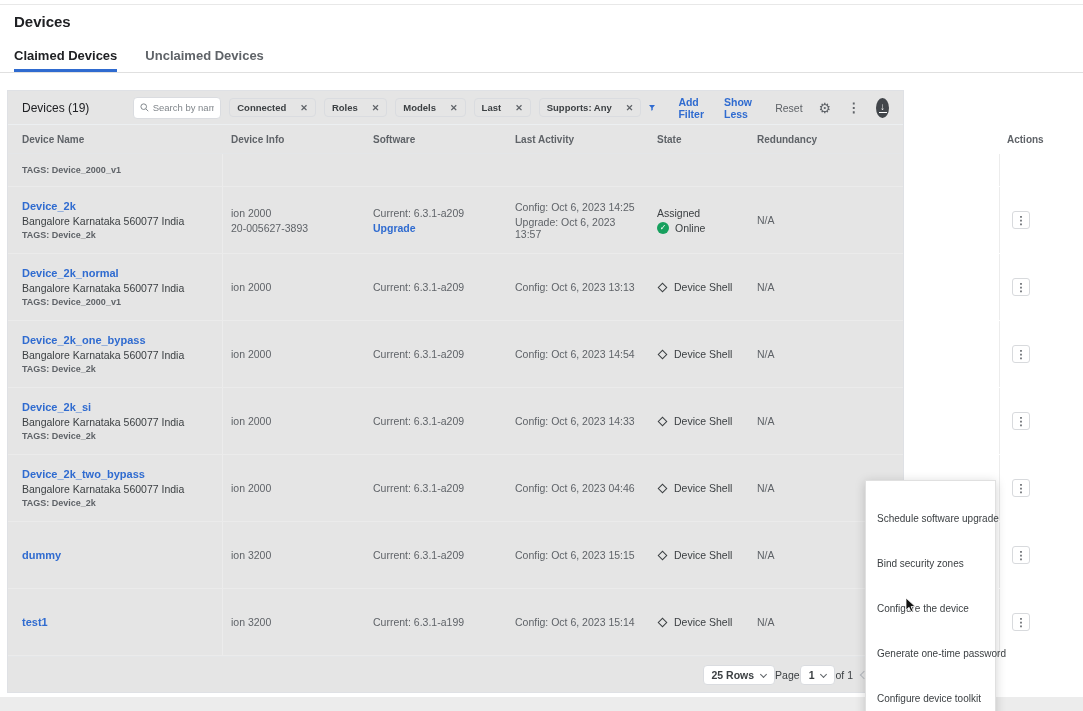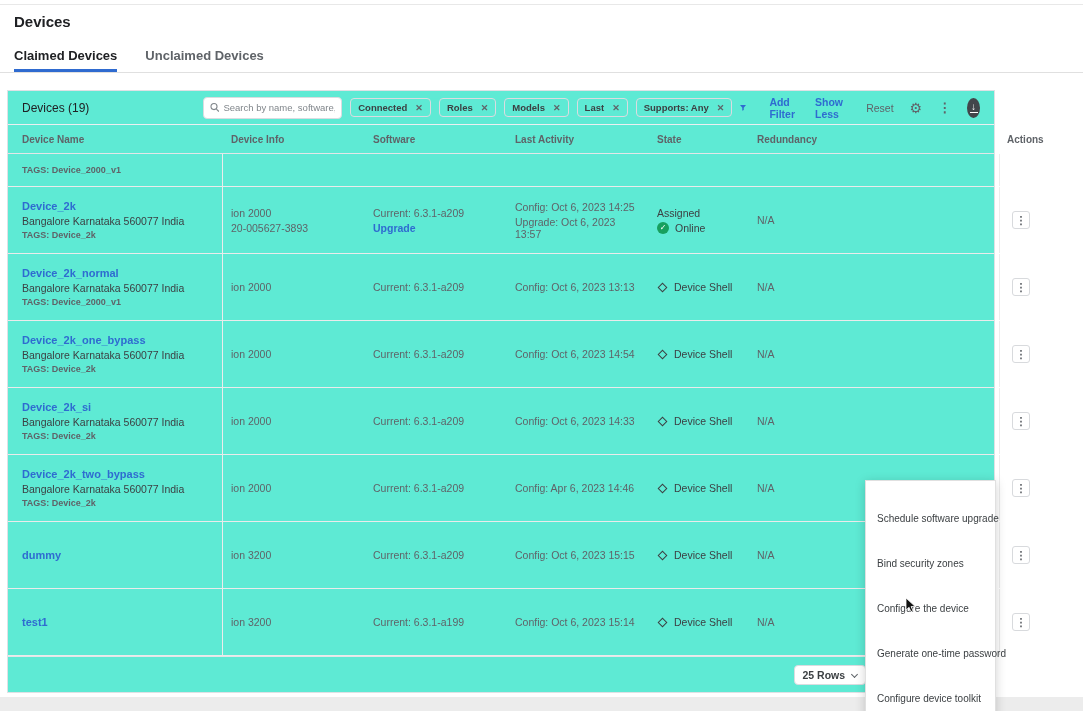--- a/index.html
+++ b/index.html
@@ -7,29 +7,29 @@
 
   .top-hairline { position:absolute; left:0; top:4px; width:1083px; height:1px; background:#e8e8e8; }
   .bottom-strip { position:absolute; left:0; top:697px; width:1083px; height:14px; background:#ececec; }
 
   .page-title { position:absolute; left:14px; top:13px; font-size:15px; font-weight:700; color:#202124; }
 
   .tabs { position:absolute; left:0; top:48px; width:1083px; height:25px; border-bottom:1px solid #e0e0e0; display:flex; padding-left:14px; gap:28px; }
   .tab { font-size:13px; font-weight:700; color:#5f6368; padding-bottom:8px; cursor:pointer; border-bottom:3px solid transparent; }
   .tab.active { color:#202124; border-bottom-color:#2f6bd0; }
 
-  .card { position:absolute; left:7px; top:90px; width:988px; height:603px; background:#5eead4; border:1px solid #dfe1e5; }
+  .card { position:absolute; left:7px; top:90px; width:897px; height:603px; background:#e5e5e5; border:1px solid #dfe1e5; }
 
   
   .toolbar { height:34px; display:flex; align-items:center; padding:0 14px; gap:8px; border-bottom:1px solid #eceff1; }
   .count { width:228px; font-size:12px; color:#202124; }
   .search { width:180px; height:22px; border:1px solid #dadce0; border-radius:4px; display:flex; align-items:center; padding:0 6px; gap:4px; background:#fff; }
   .search input { border:none; outline:none; width:100%; font-size:9.5px; color:#3c4043; font-family:"Liberation Sans", sans-serif; }
   .search input::placeholder { color:#80868b; }
-  .chip { border:1px solid #dadce0; border-radius:4px; padding:3px 7px; font-size:9.5px; font-weight:700; color:#3c4043; display:flex; align-items:center; gap:8px; cursor:pointer; white-space:nowrap; }
+  .chip { border:1px solid #dadce0; border-radius:4px; padding:3px 7px; font-size:9.5px; font-weight:700; color:#3c4043; display:flex; align-items:center; gap:14px; cursor:pointer; white-space:nowrap; }
   .chip .x { color:#5f6368; font-size:9px; font-weight:700; }
   .right-tools { margin-left:auto; display:flex; align-items:center; gap:16px; }
   .add-filter { display:flex; align-items:center; gap:23px; color:#2f6bd0; font-size:10.5px; font-weight:700; cursor:pointer; }
   .show-less { color:#2f6bd0; font-size:10.5px; font-weight:700; cursor:pointer; }
   .reset { color:#5f6368; font-size:10.5px; cursor:pointer; }
   .gear { font-size:14px; color:#5f6368; cursor:pointer; }
   .tool-kebab { font-size:13px; color:#5f6368; font-weight:700; cursor:pointer; }
   .download { width:20px; height:20px; border-radius:50%; background:#42464b; color:#fff; display:flex; flex-direction:column; align-items:center; justify-content:center; cursor:pointer; }
   .download .arr { font-size:10px; line-height:9px; }
   .download .bar { width:8px; height:1.5px; background:#fff; margin-top:1px; }
@@ -330,21 +330,21 @@
     </div>
     <div class="cell">
       <span>ion 2000</span>
 
     </div>
     <div class="cell">
       <span>Current: 6.3.1-a209</span>
 
     </div>
     <div class="cell">
-      <span>Config: Apr 6, 2023 14:46</span>
+      <span>Config: Oct 6, 2023 04:46</span>
 
     </div>
     <div class="cell">
 
       <div class="state-badge">
 
         <span class="shell-icon"></span>
         <span>Device Shell</span>
       </div>
     </div>

